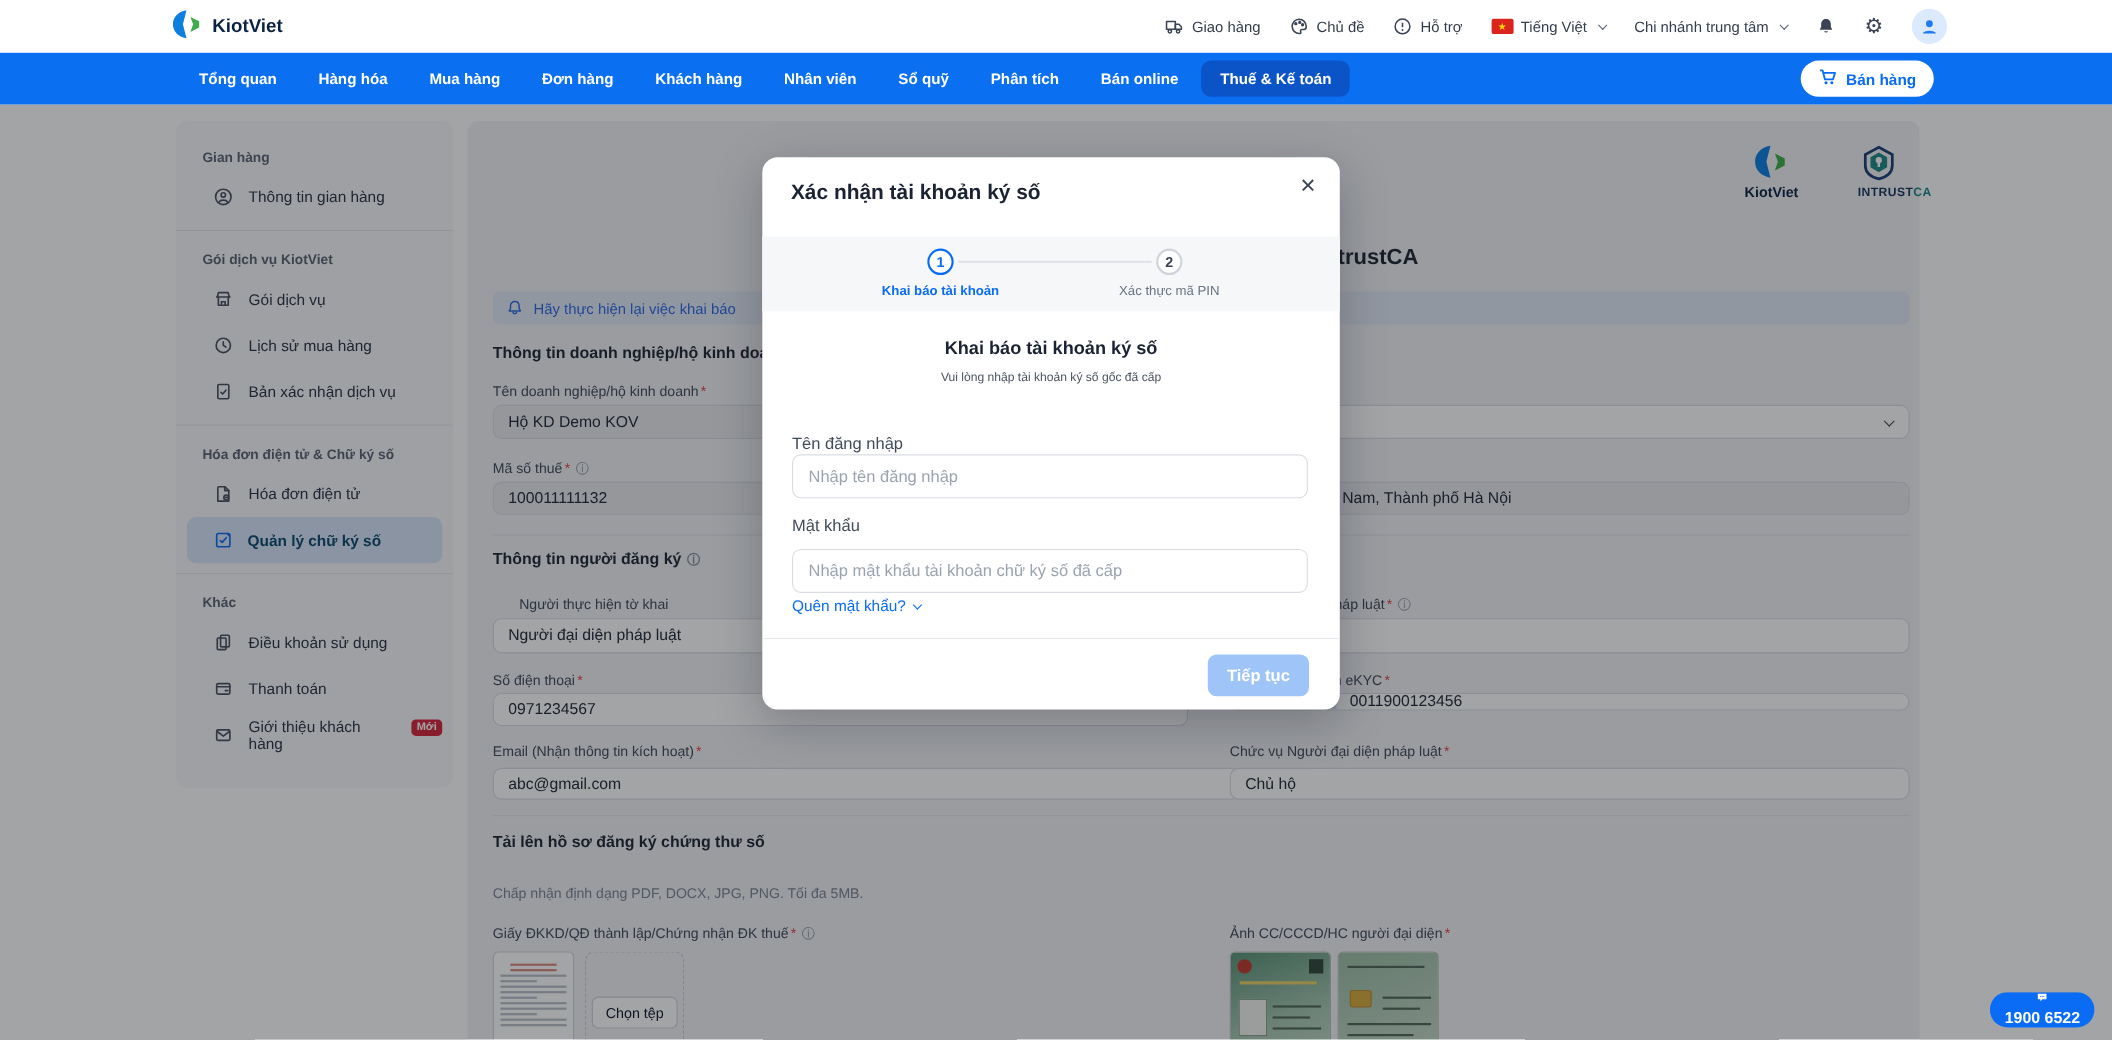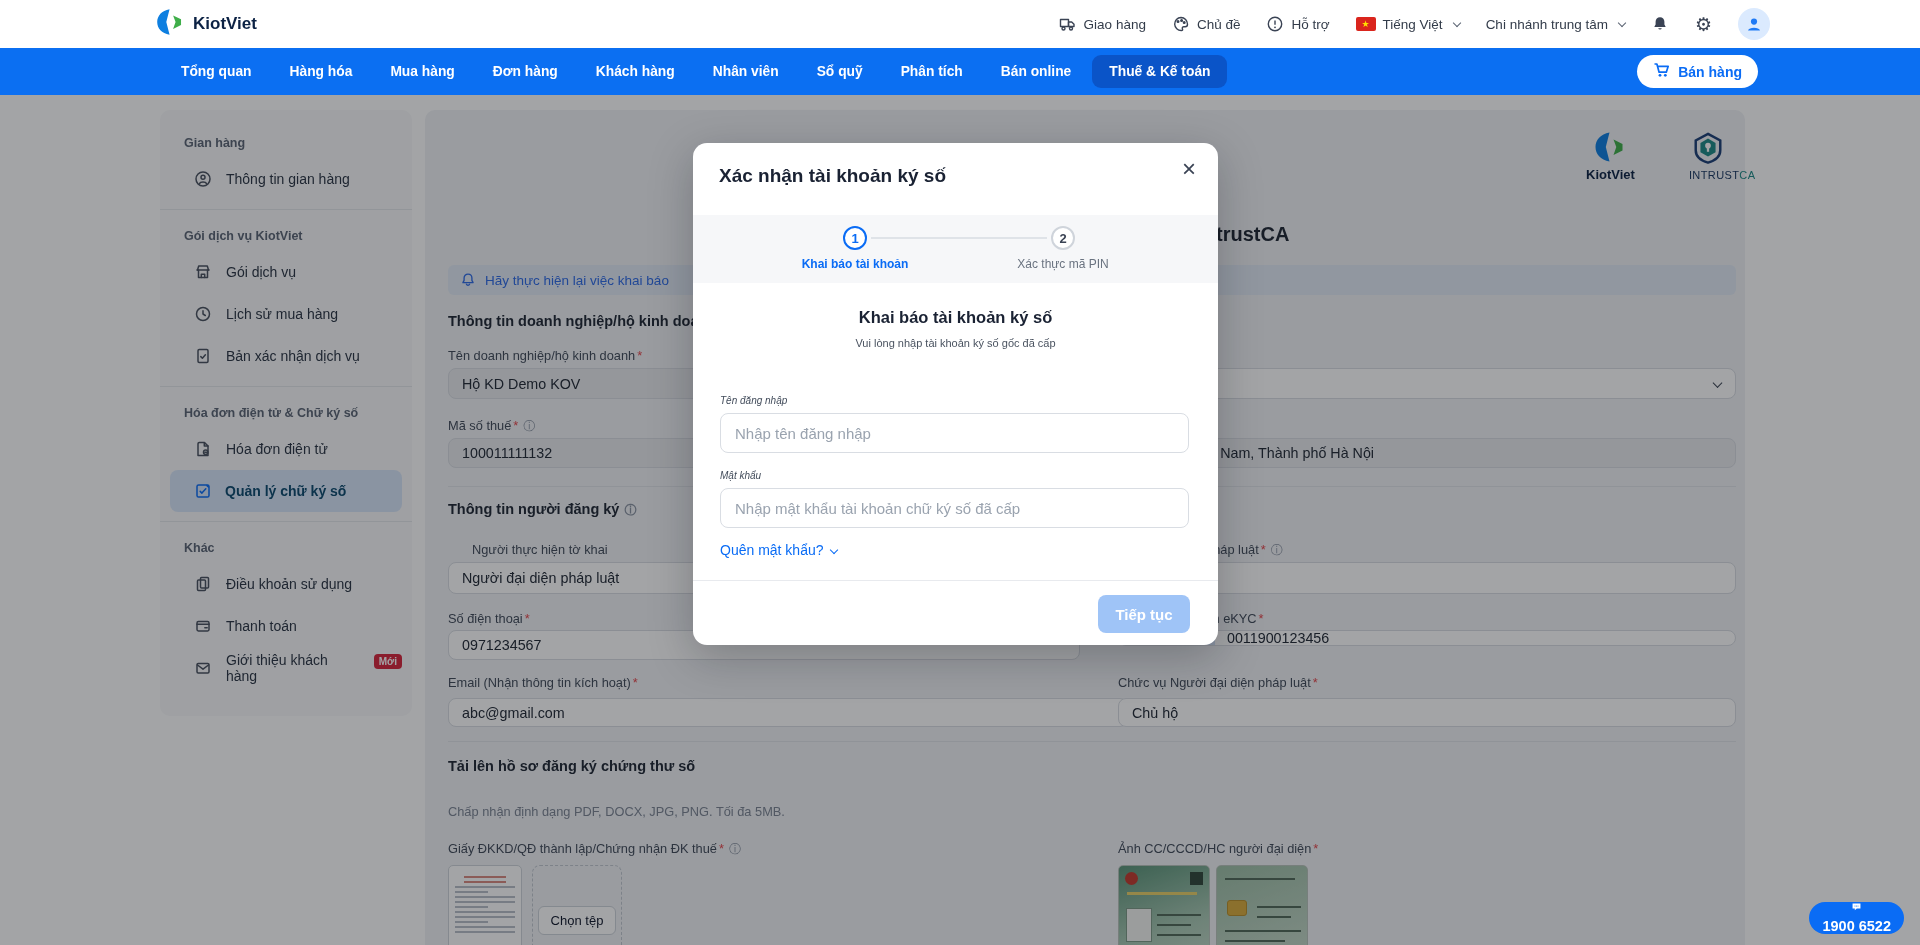--- a/index.html
+++ b/index.html
@@ -32,21 +32,21 @@
   .sitem { display:flex; align-items:center; gap:14px; height:42px; padding-left:24px; margin:0 10px; border-radius:8px; font-size:14px; color:#2b3544; cursor:pointer; }
   .sitem.active { background:#d7e5f9; color:#0c4a6e; font-weight:bold;gap:13px; }
   .sitem.active .sic { color:#0a6cf5; }
   .sic { color:#4a5260; display:flex; }
   .sic svg { stroke:currentColor; fill:none; stroke-width:1.5; stroke-linecap:round; stroke-linejoin:round; }
   .s-divider { border-top:1px solid #e4e7eb; margin:9px 0; }
   .new-badge { background:#d7263d; color:#fff; font-size:10px; font-weight:bold; border-radius:4px; padding:2px 5px; margin-left:8px; position:relative; top:-7px; }
   .partner-logos { position:absolute; left:1586px; top:36px; display:flex; gap:26px; }
   .plogo { display:flex; flex-direction:column; align-items:center; gap:4px; }
   .plogo-name { font-size:13px; font-weight:bold; color:#0c2244; }
-  .intrust-name { font-size:11px; font-weight:normal; letter-spacing:.4px;padding-left:28px; }
+  .intrust-name { font-size:11px; font-weight:bold; letter-spacing:.4px;padding-left:28px; }
   .intrust-name .t1 { color:#16355f; } .intrust-name .t2 { color:#1d8a86; }
   .content-heading { position:absolute; left:1216px; top:128px; font-size:20px; font-weight:bold; color:#1f2734; }
   .banner { position:absolute; left:448px; top:170px; width:1288px; height:30px; background:#e2eaf6; border-radius:6px; display:flex; align-items:center; gap:9px; padding:0 12px; font-size:13.5px; color:#2e6be6; }
   .banner svg { stroke:#2e6be6; fill:none; stroke-width:1.5; stroke-linecap:round; stroke-linejoin:round; }
 
   .flabel { position:absolute; font-size:12.8px; color:#414b5a; white-space:nowrap; }
   .req { color:#e5484d; margin-left:2px; }
   .info-glyph { color:#8a93a2; margin-left:5px; font-size:12px; font-family:"DejaVu Sans",sans-serif; }
   .finput { position:absolute; background:#fff; border:1px solid #d8dce2; border-radius:8px; font-size:14.3px; color:#222a36; display:flex; align-items:center; padding:0 13px; white-space:nowrap; overflow:hidden; }
   .finput.disabled { background:#e9ebee; }
@@ -83,21 +83,21 @@
   .stepper-band { position:absolute; left:0; right:0; top:72px; height:68px; background:#f6f7f9; }
   .step-circle { position:absolute; width:24px; height:24px; border-radius:50%; background:#fff; display:flex; align-items:center; justify-content:center; font-size:13px; font-weight:bold; }
   .step-circle.c1 { left:150px; top:11px; border:2px solid #0a6cf5; color:#0a6cf5; }
   .step-circle.c2 { left:358px; top:11px; border:2px solid #cfd4db; color:#3a4354; }
   .step-line { position:absolute; left:178px; top:22px; width:176px; height:2px; background:#dfe3e8; }
   .step-label { position:absolute; top:42px; width:160px; text-align:center; font-size:12px; }
   .step-label.l1 { left:82px; color:#0a6cf5; font-weight:bold; }
   .step-label.l2 { left:290px; color:#6a7380; }
   .m-heading { position:absolute; left:0; right:0; top:165px; text-align:center; font-size:16.5px; font-weight:bold; color:#1a2233; }
   .m-subheading { position:absolute; left:0; right:0; top:194px; text-align:center; font-size:11px; color:#4a5360; }
-  .m-label { position:absolute; left:27px; font-size:10px; color:#414b5a;font-style:italic; }
+  .m-label { position:absolute; left:27px; font-size:15px; color:#414b5a; }
   .m-input { position:absolute; left:27px; right:29px; height:40px; border:1px solid #d9dde3; border-radius:8px; padding:0 14px; font-size:15px; color:#222a36; font-family:"Liberation Sans","DejaVu Sans",sans-serif; outline:none; }
   .m-input::placeholder { color:#9aa3af; }
   .forgot { position:absolute; left:27px; top:399px; font-size:14px; color:#0a6cf5; cursor:pointer; display:flex; align-items:center; }
   .forgot .chev { border-color:#0a6cf5; margin-left:7px; margin-top:-1px; }
   .m-footer-line { position:absolute; left:0; right:0; top:437px; border-top:1px solid #e8eaee; }
   .continue-btn { position:absolute; right:28px; top:452px; width:92px; height:38px; background:#9fc4f7; color:#fff; font-size:15px; font-weight:bold; border:none; border-radius:8px; cursor:not-allowed; }
 
   
   .chat-btn { position:fixed; right:16px; bottom:11px; height:32px; background:#0a6cf5; border:none; border-radius:16px; display:flex; align-items:center; gap:7px; padding:0 13px; color:#fff; font-size:14.5px; font-weight:bold; z-index:40; cursor:pointer;flex-direction:column; }
 </style>
@@ -456,21 +456,21 @@
       <div class="step-label l2">Xác thực mã PIN</div>
     </div>
 
     <div class="m-heading">Khai báo tài khoản ký số</div>
     <div class="m-subheading">Vui lòng nhập tài khoản ký số gốc đã cấp</div>
 
     <div class="m-label" style="top:252px;">Tên đăng nhập</div>
     <input class="m-input" style="top: 270px;" type="text" placeholder="Nhập tên đăng nhập">
 
     <div class="m-label" style="top:327px;">Mật khẩu</div>
-    <input class="m-input" style="top: 345px;" type="text" placeholder="Nhập mật khẩu tài khoản chữ ký số đã cấp">
+    <input class="m-input" style="top: 356px;" type="text" placeholder="Nhập mật khẩu tài khoản chữ ký số đã cấp">
 
     <div class="forgot">
       <span>Quên mật khẩu?</span>
       <span class="chev"></span>
     </div>
 
     <div class="m-footer-line"></div>
     <button class="continue-btn" disabled="">Tiếp tục</button>
   </div>
 </div>

